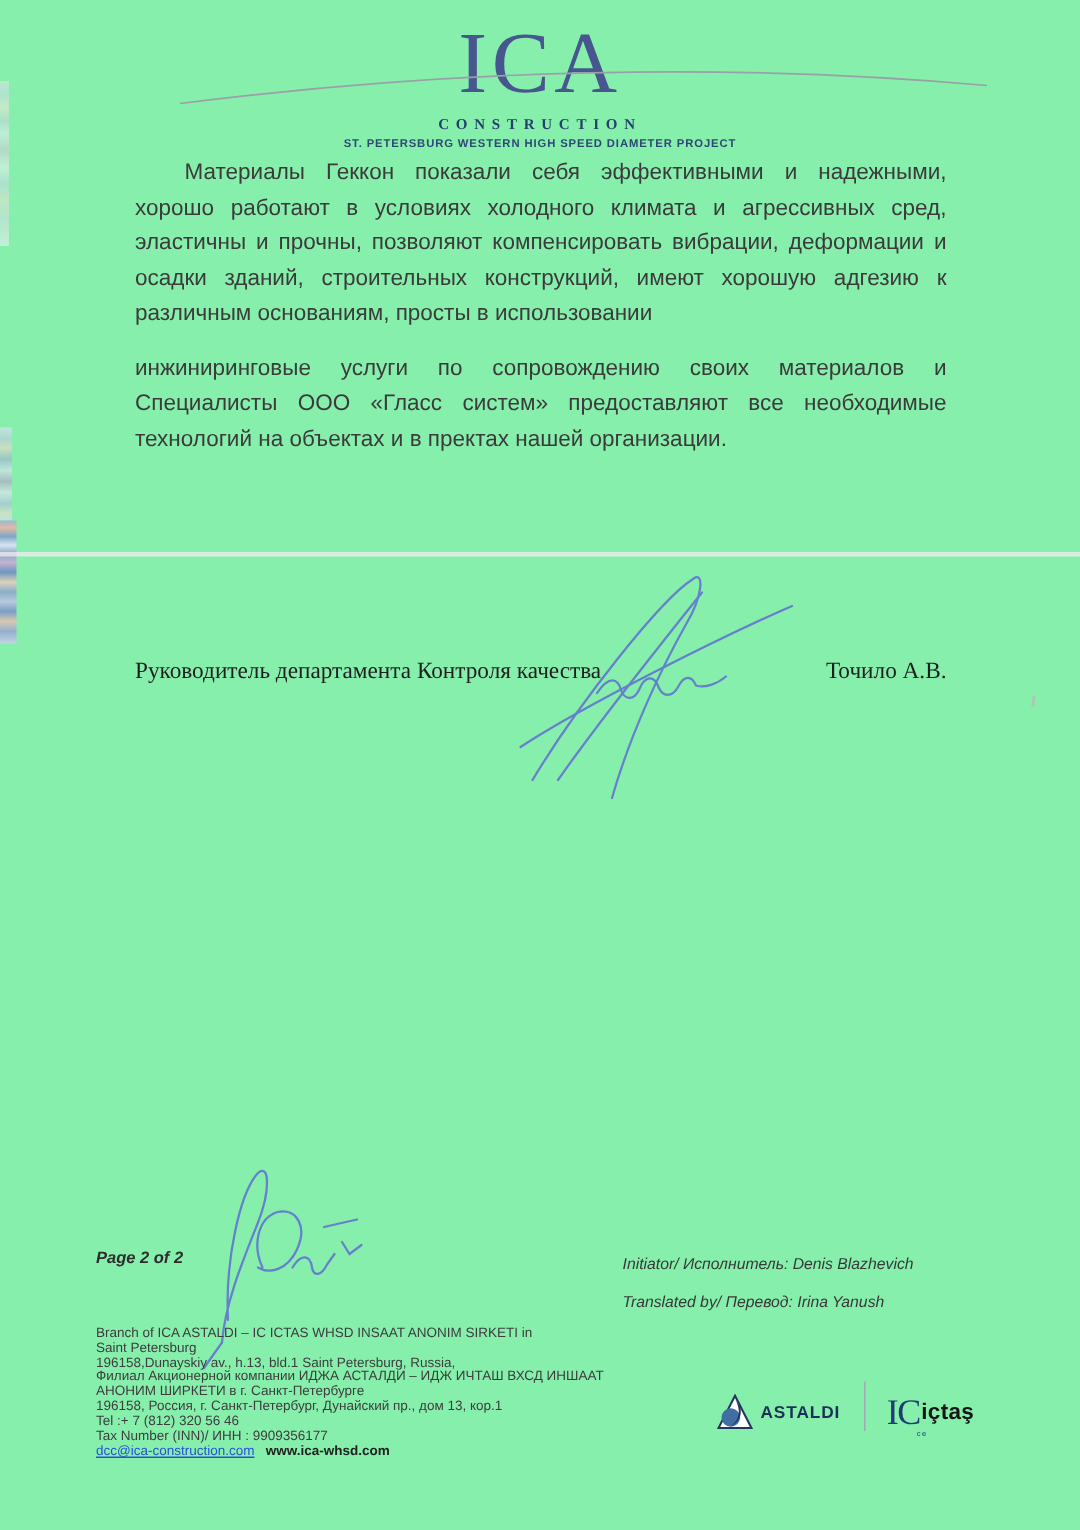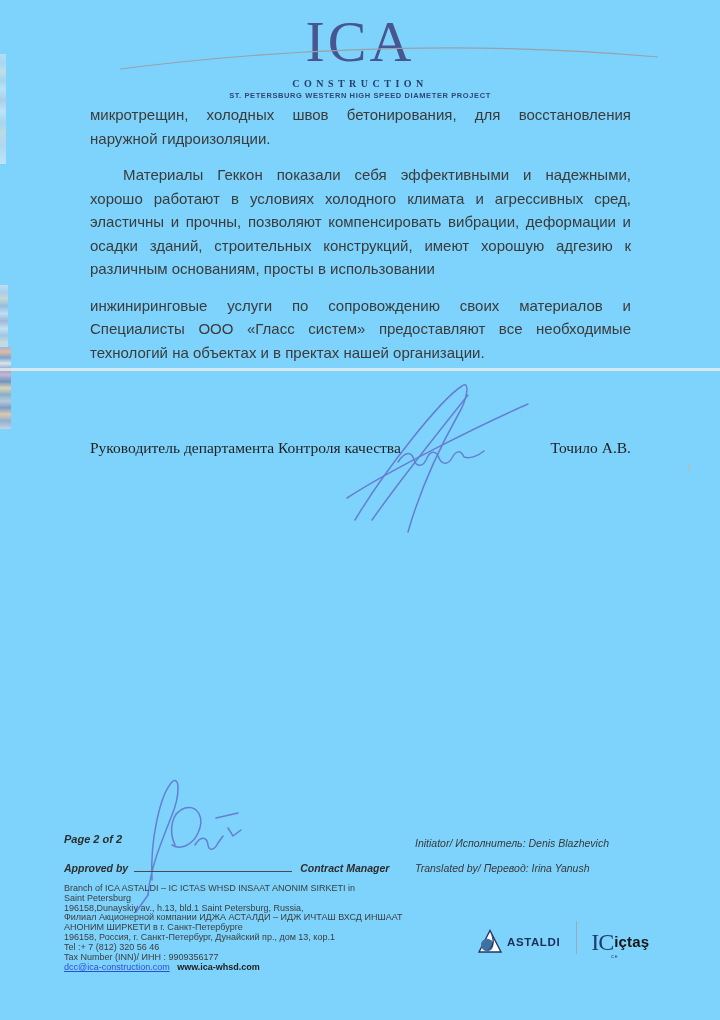--- a/index.html
+++ b/index.html
@@ -1,17 +1,17 @@
 <!DOCTYPE html>
 <html><head>
 <meta charset="utf-8">
 <style>
   html,body{margin:0;padding:0;background:#888;}
   .page{
-    position:relative;width:720px;height:1020px;background:#7dd3fc;
+    position:relative;width:720px;height:1020px;background:#86efac;
     margin:0 auto;overflow:hidden;
     font-family:"Liberation Sans",sans-serif;color:#3a3a3a;
   }
   
   .letterhead{position:absolute;top:0;left:0;width:720px;text-align:center;}
   .logo-ica{
     position:absolute;top:12px;left:0;width:720px;text-align:center;
     font-family:"Liberation Serif",serif;font-size:58px;line-height:60px;
     color:#47568f;letter-spacing:3px;font-weight:400;
   }
@@ -109,24 +109,20 @@
   <div class="letterhead">
     <div class="logo-ica">ICA</div>
     <svg class="logo-arc" width="542" height="34" viewBox="0 0 542 34">
       <path d="M 2,27 Q 280,-8 540,15" fill="none" stroke="#9aa0a8" stroke-width="1.1"></path>
     </svg>
     <div class="logo-construction">CONSTRUCTION</div>
     <div class="logo-tagline">ST. PETERSBURG WESTERN HIGH SPEED DIAMETER PROJECT</div>
   </div>
 
   <div class="letter-body">
-      <div class="para">
-        <div class="line">микротрещин, холодных швов бетонирования, для восстановления</div>
-        <div class="line last">наружной гидроизоляции.</div>
-      </div>
       <div class="para">
         <div class="line indent">Материалы Геккон показали себя эффективными и надежными,</div>
         <div class="line">хорошо работают в условиях холодного климата и агрессивных сред,</div>
         <div class="line">эластичны и прочны, позволяют компенсировать вибрации, деформации и</div>
         <div class="line">осадки зданий, строительных конструкций, имеют хорошую адгезию к</div>
         <div class="line last">различным основаниям, просты в использовании</div>
       </div>
       <div class="para">
         <div class="line">инжиниринговые  услуги по сопровождению своих материалов и</div>
         <div class="line">Специалисты ООО «Гласс систем» предоставляют все необходимые</div>
@@ -154,25 +150,20 @@
       <path d="M 77,77 C 70,62 74,44 87,40 C 100,37 107,50 100,65 C 94,78 82,82 74,77"></path>
       <path d="M 97,77 c 6,-10 12,-8 13,0 c 1,6 6,6 10,-2 l 5,-7"></path>
       <path d="M 118,50 l 22,-5"></path>
       <path d="M 130,60 l 5,8 l 8,-6"></path>
       <path d="M 50,127 L 38,144"></path>
     </g>
   </svg>
 
   <div class="page-num">Page 2 of 2</div>
 
-  <div class="approved-row">
-    <span>Approved by</span>
-    <span class="approved-line"></span>
-    <span>Contract  Manager</span>
-  </div>
 
   <div class="initiator-block">
     <div>Initiator/ Исполнитель: Denis Blazhevich</div>
     <div class="row2">Translated by/ Перевод:  Irina Yanush</div>
   </div>
 
   <div class="company-address">
       <div>Branch of ICA ASTALDI – IC ICTAS WHSD INSAAT ANONIM SIRKETI in</div>
       <div>Saint Petersburg</div>
       <div>196158,Dunayskiy av., h.13, bld.1 Saint Petersburg, Russia,</div>

